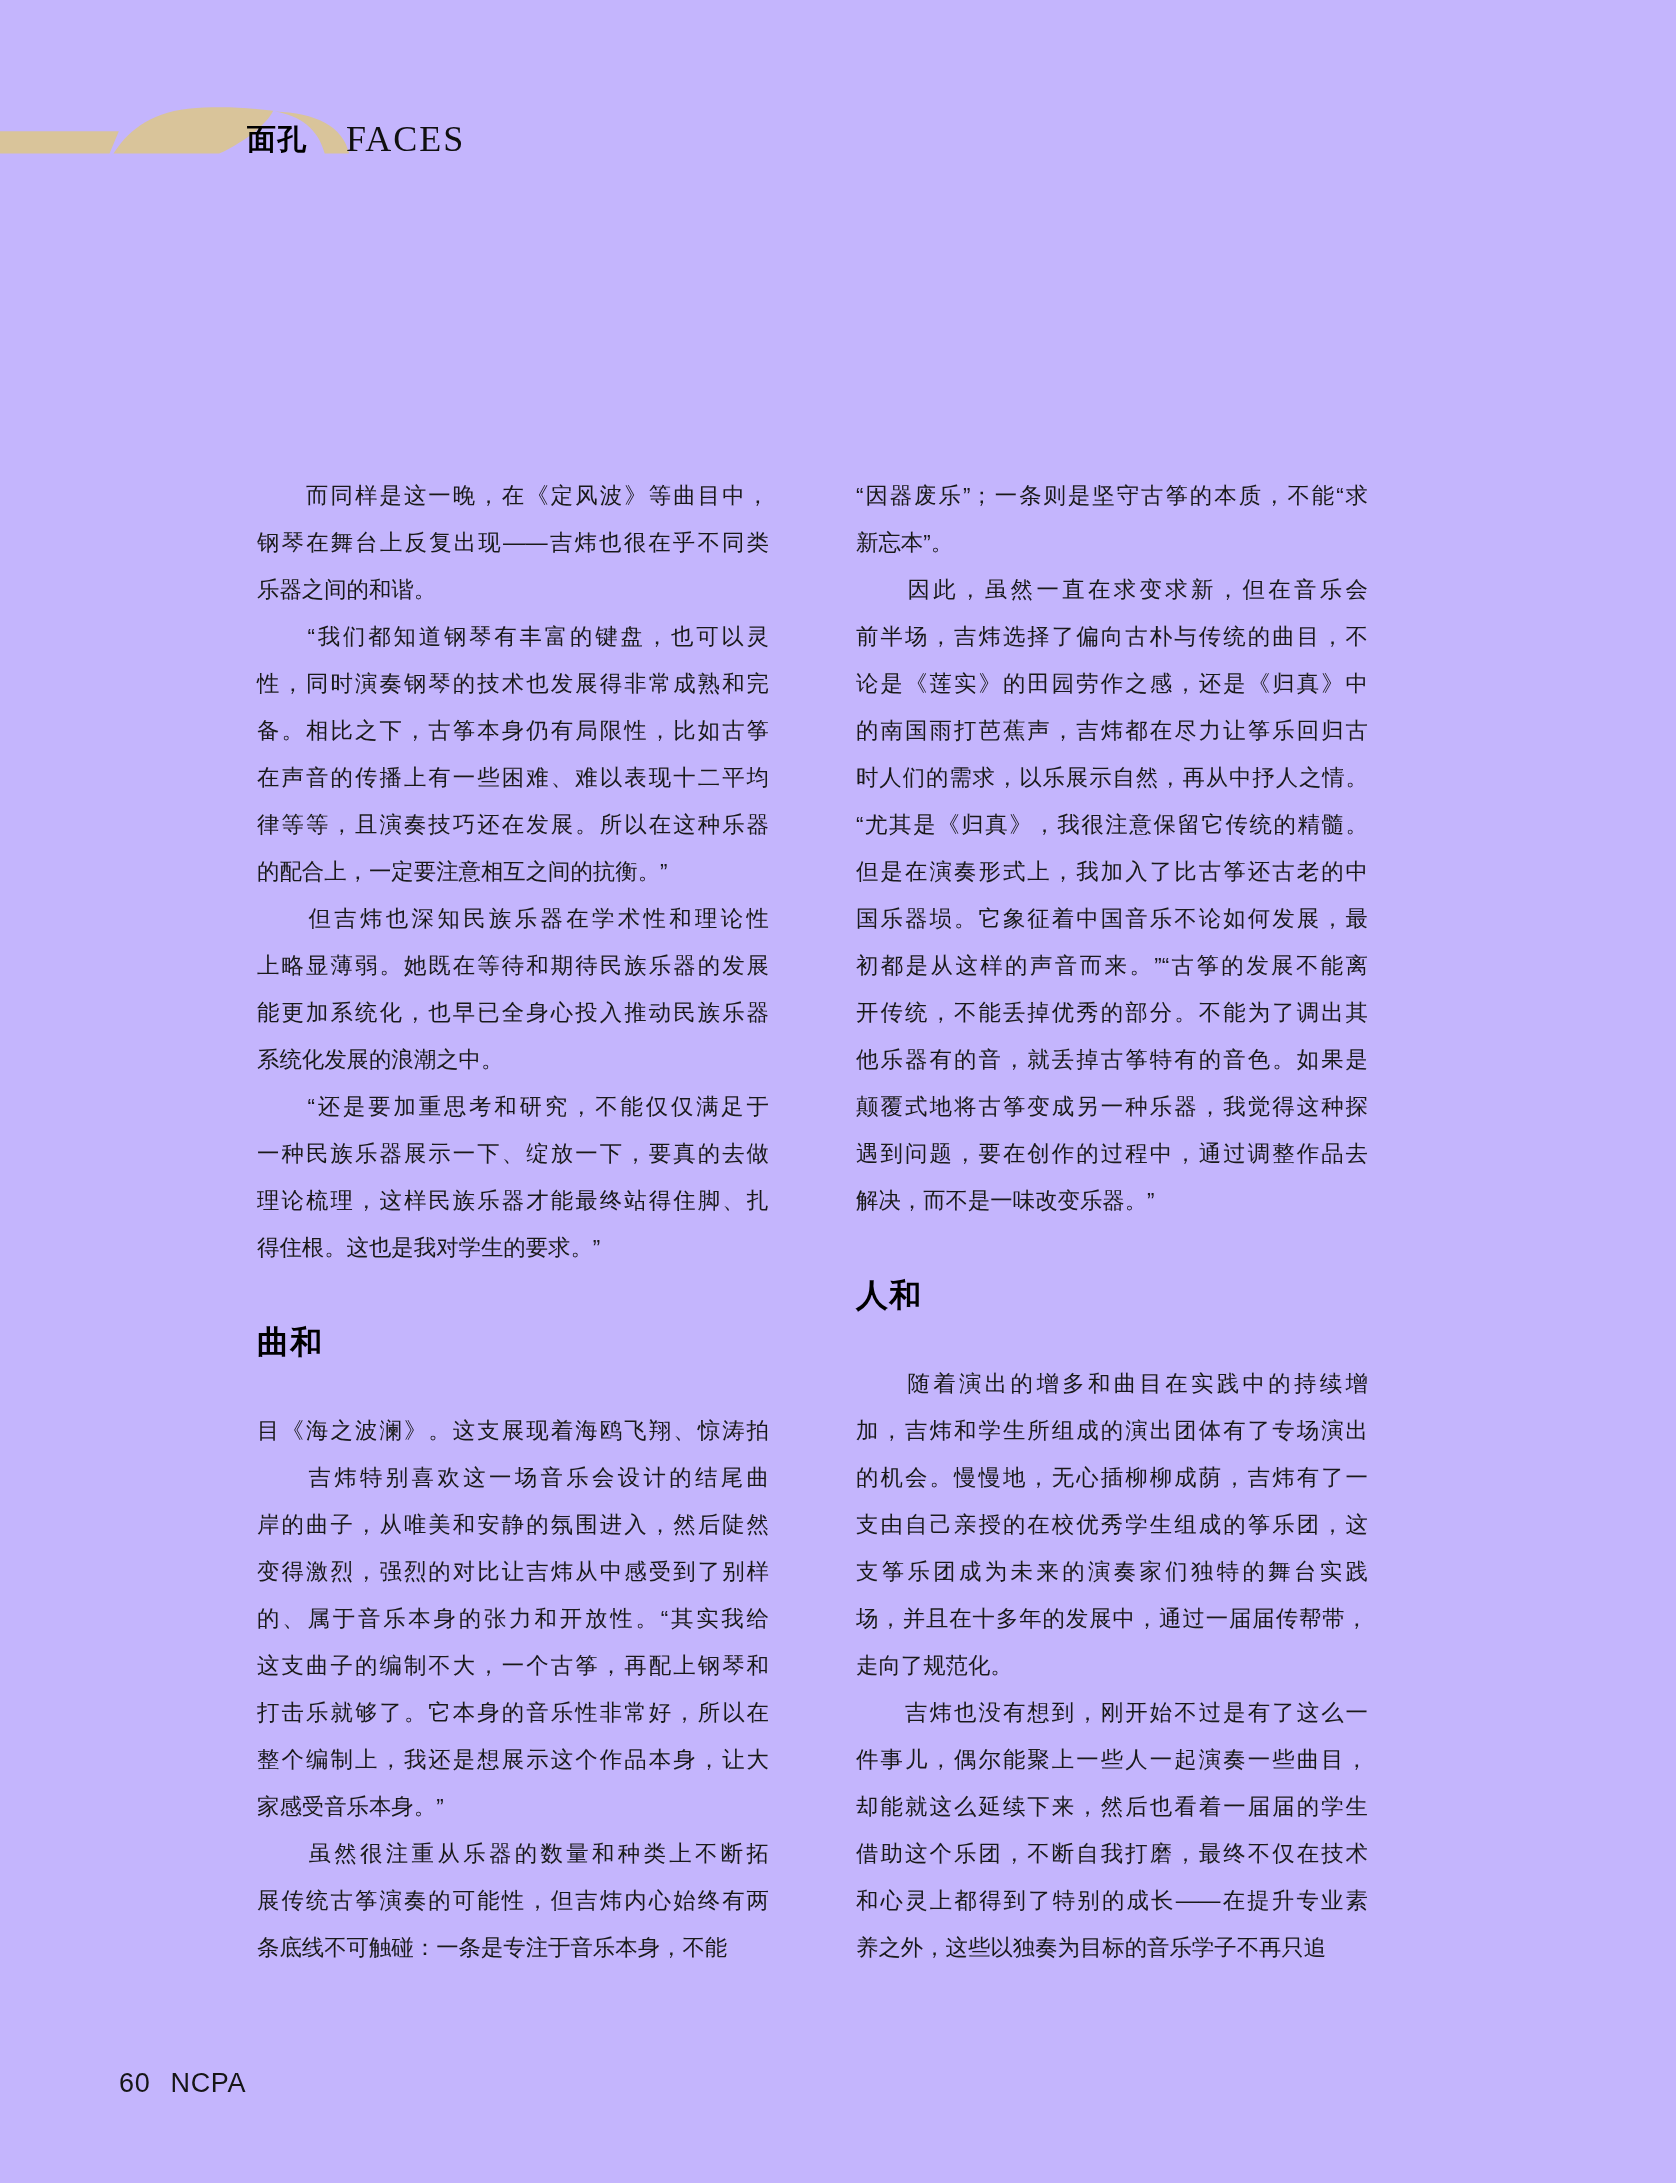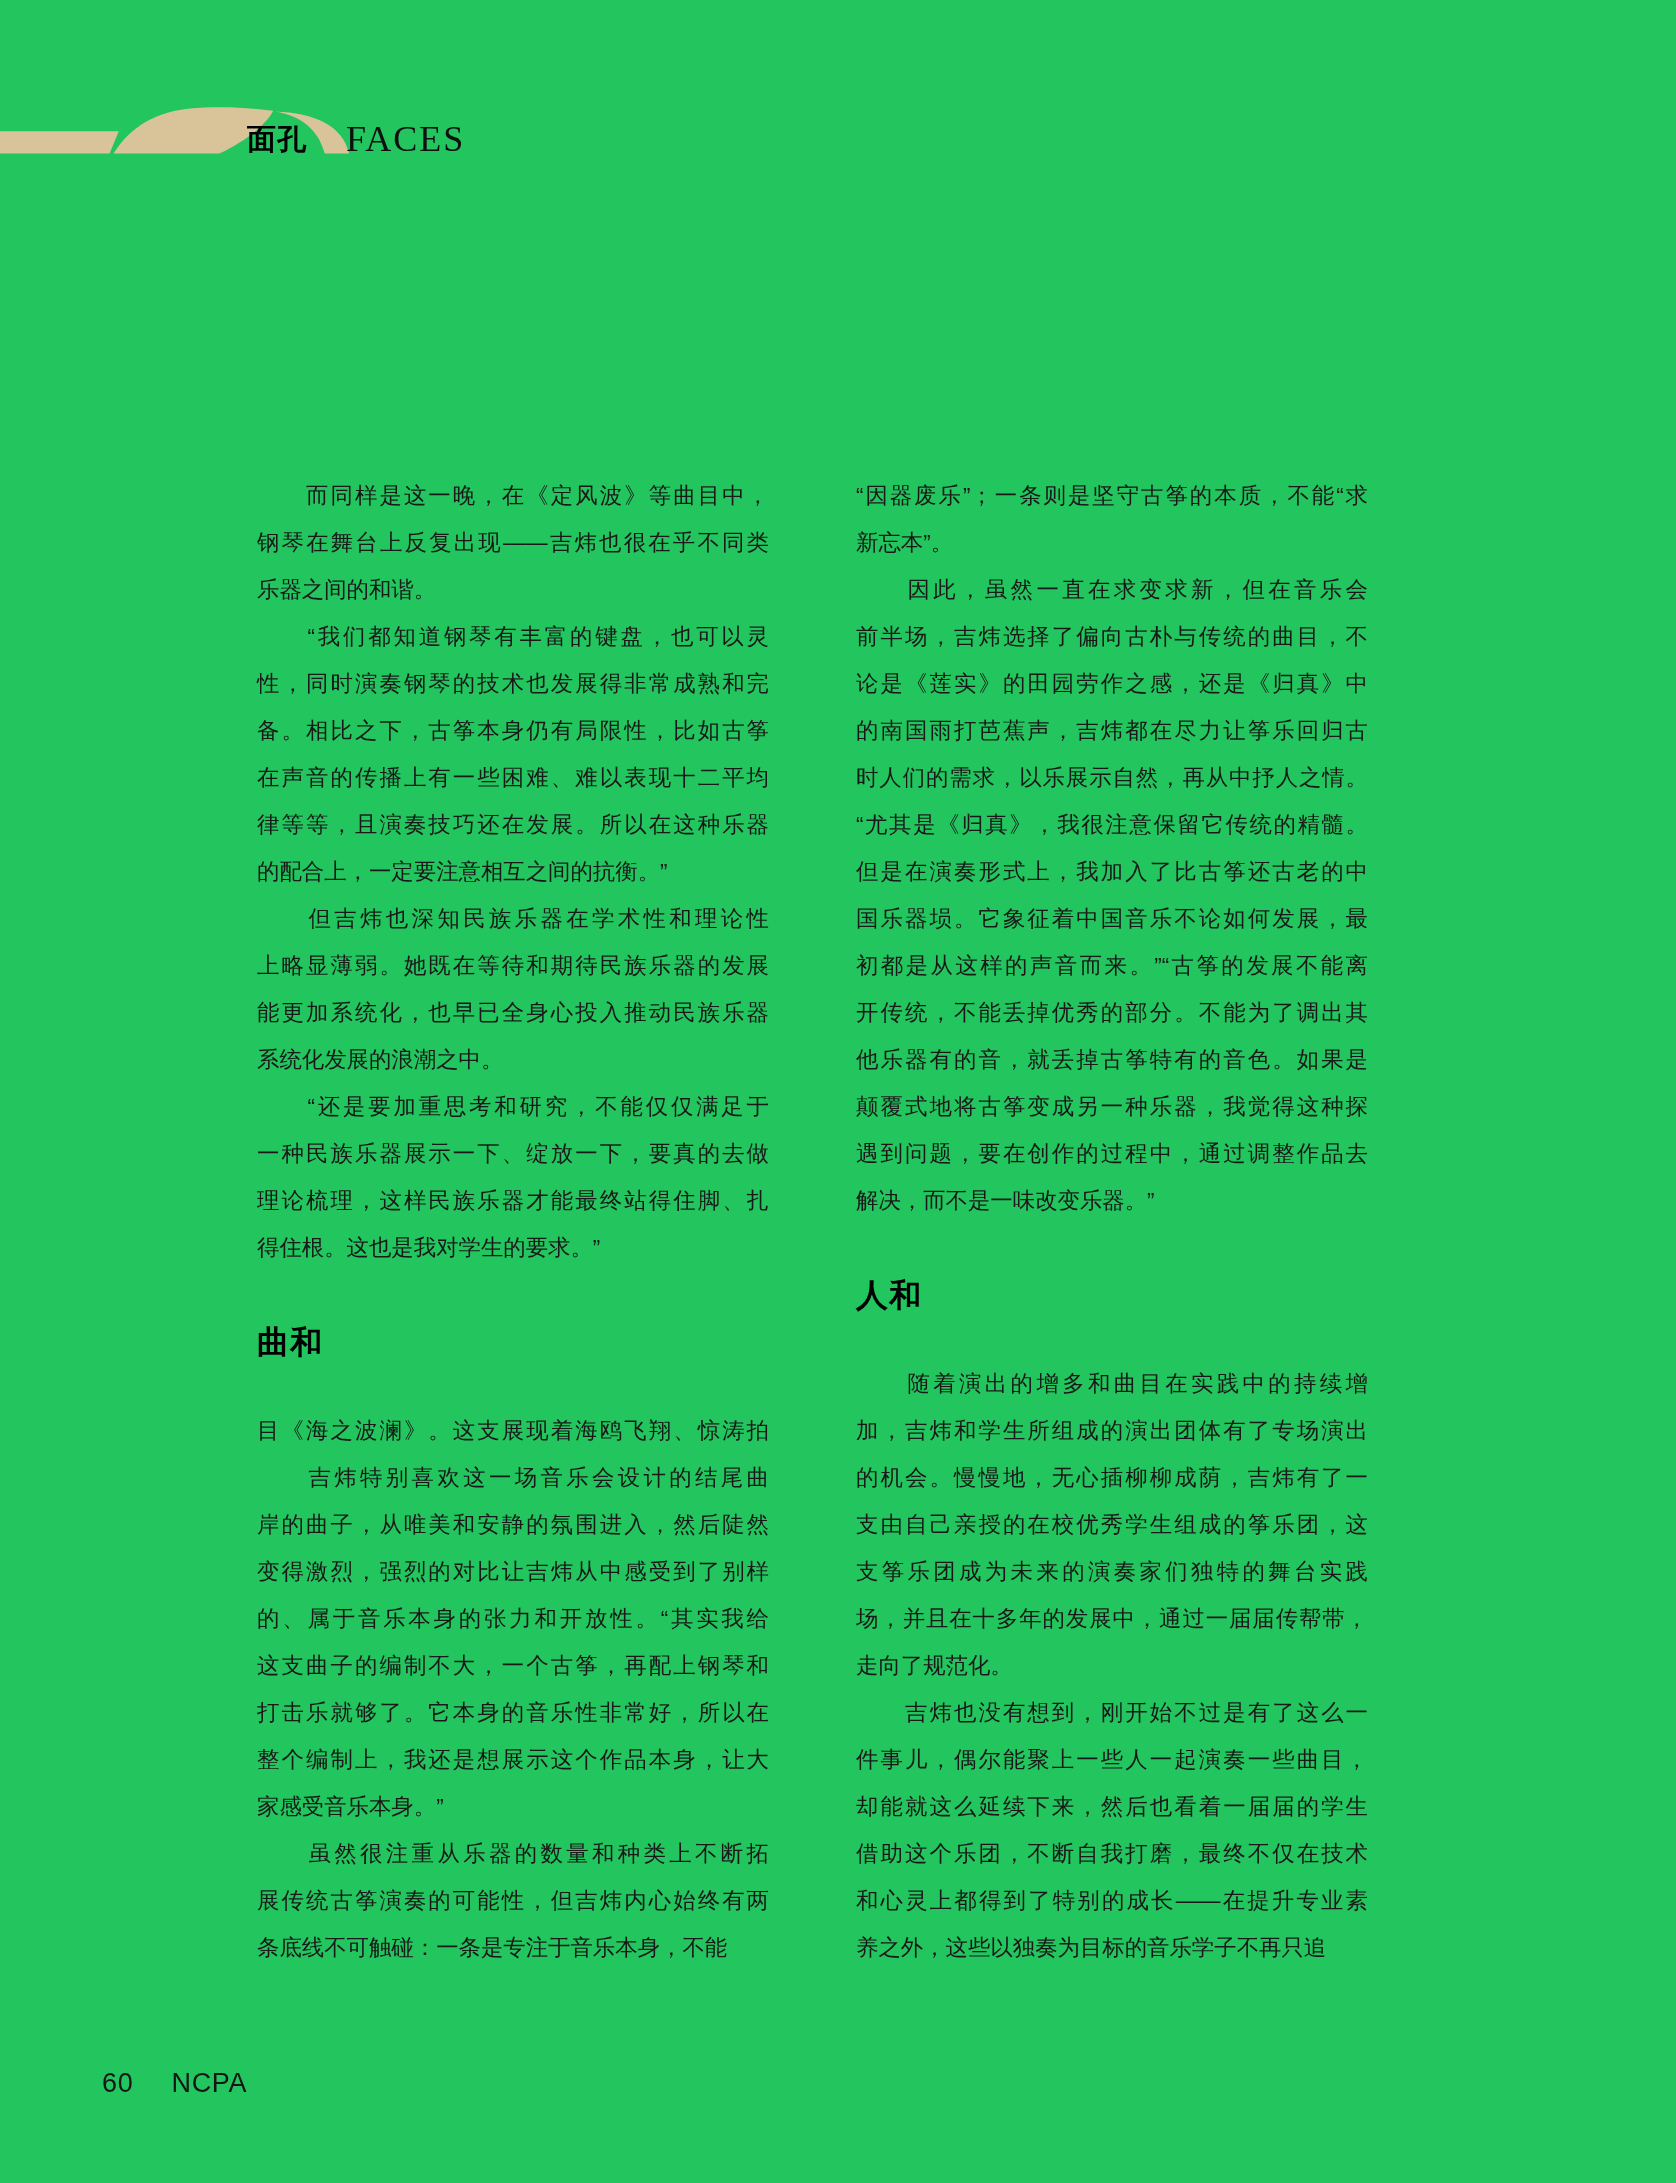--- a/index.html
+++ b/index.html
@@ -1,19 +1,19 @@
 <!DOCTYPE html>
 <html lang="zh" style="font-size:10.6px"><head>
 <meta charset="utf-8">
 <style>
   html,body { margin:0; padding:0; background:#e8e8e8; }
   .page {
     position:relative;
     width:1676px; height:2183px;
-    background:#22c55e;
+    background:#c4b5fd;
     font-family:"Liberation Sans", sans-serif;
     color:#191919;
     overflow:hidden;
   }
 
   
   .header-art { position:absolute; left:0; top:106px; }
   .logo-cn {
     position:absolute; left:247px; top:125px;
     font-size:29px; font-weight:700; color:#000;
@@ -46,23 +46,23 @@
   }
   .col-heading {
     font-size:32px; font-weight:700; color:#000;
     line-height:37px;
     margin:53px 0 46px 0;
     letter-spacing:1.3px;
   }
 
   
   .footer {
-    position:absolute; left:102px; top:2069px;
+    position:absolute; left:119px; top:2069px;
     font-size:27px; color:#161616;
-    display:flex; gap:38px; letter-spacing:0.7px;
+    display:flex; gap:20px; letter-spacing:0.7px;
     line-height:1.1;
   }
 </style>
 </head>
 <body>
 
 <div class="page">
 
   <header>
     <svg class="header-art" width="759" height="86" viewBox="0 0 1150 130" aria-hidden="true">

